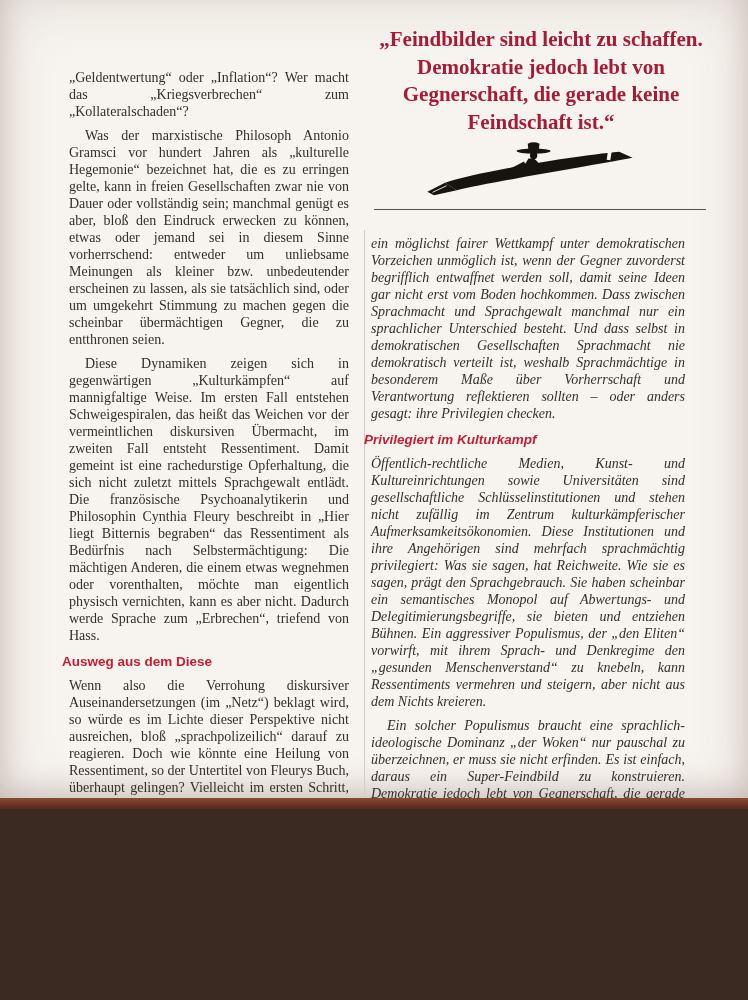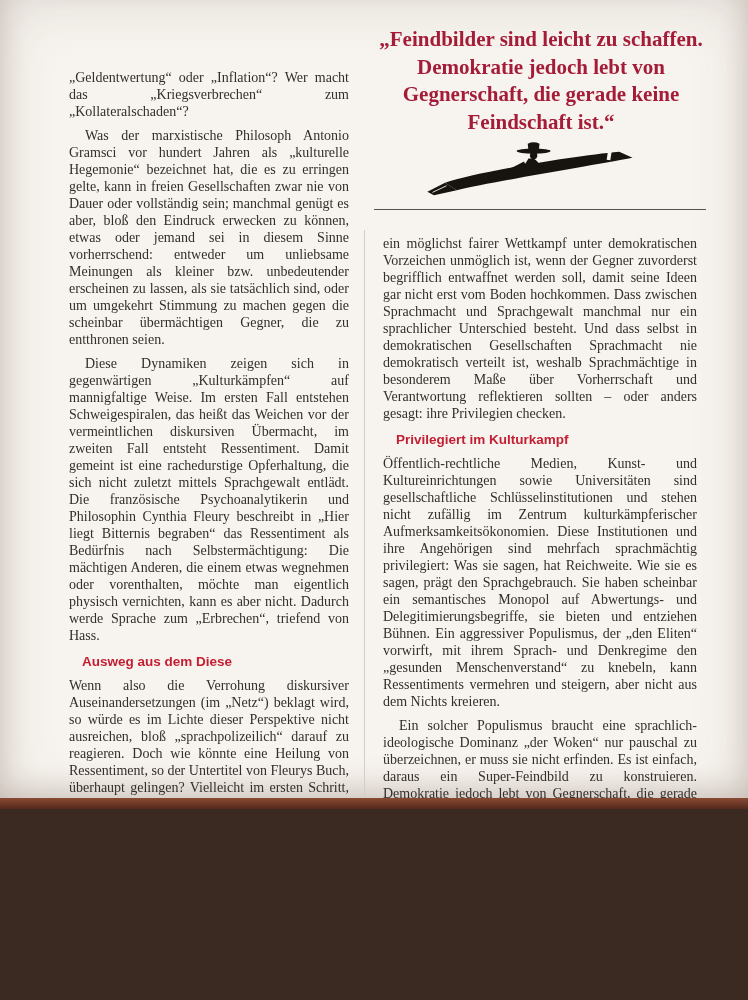--- a/index.html
+++ b/index.html
@@ -23,30 +23,29 @@
   .col {
     position:absolute;
     font-size:14px; line-height:17px;
     color:#332e2a;
     text-align:justify;
     hyphens:auto; -webkit-hyphens:auto;
   }
   .col p { margin:7px; }
   .col p.indent { text-indent:16px; }
   .left-col  { left:62px;  top:62px;  width:294px; }
-  .right-body { left:376px; top:228px; width:328px; }
+  .right-body { left:364px; top:228px; width:328px;font-style:italic; }
 
   .section-heading {
     font-family:"Liberation Sans", sans-serif;
     font-weight:bold;
     font-size:13.5px;
     color:#c41e33;
     margin:9px 0 4px 0;
     text-align:left;
-    padding-left:20px;
   }
 
   
   .pull-quote {
     position:absolute; left:374px; top:26px; width:334px;
     font-family:"Liberation Serif", serif;
     font-weight:bold;
     font-size:21px; line-height:27.5px;
     color:#a51c38;
     text-align:center;

